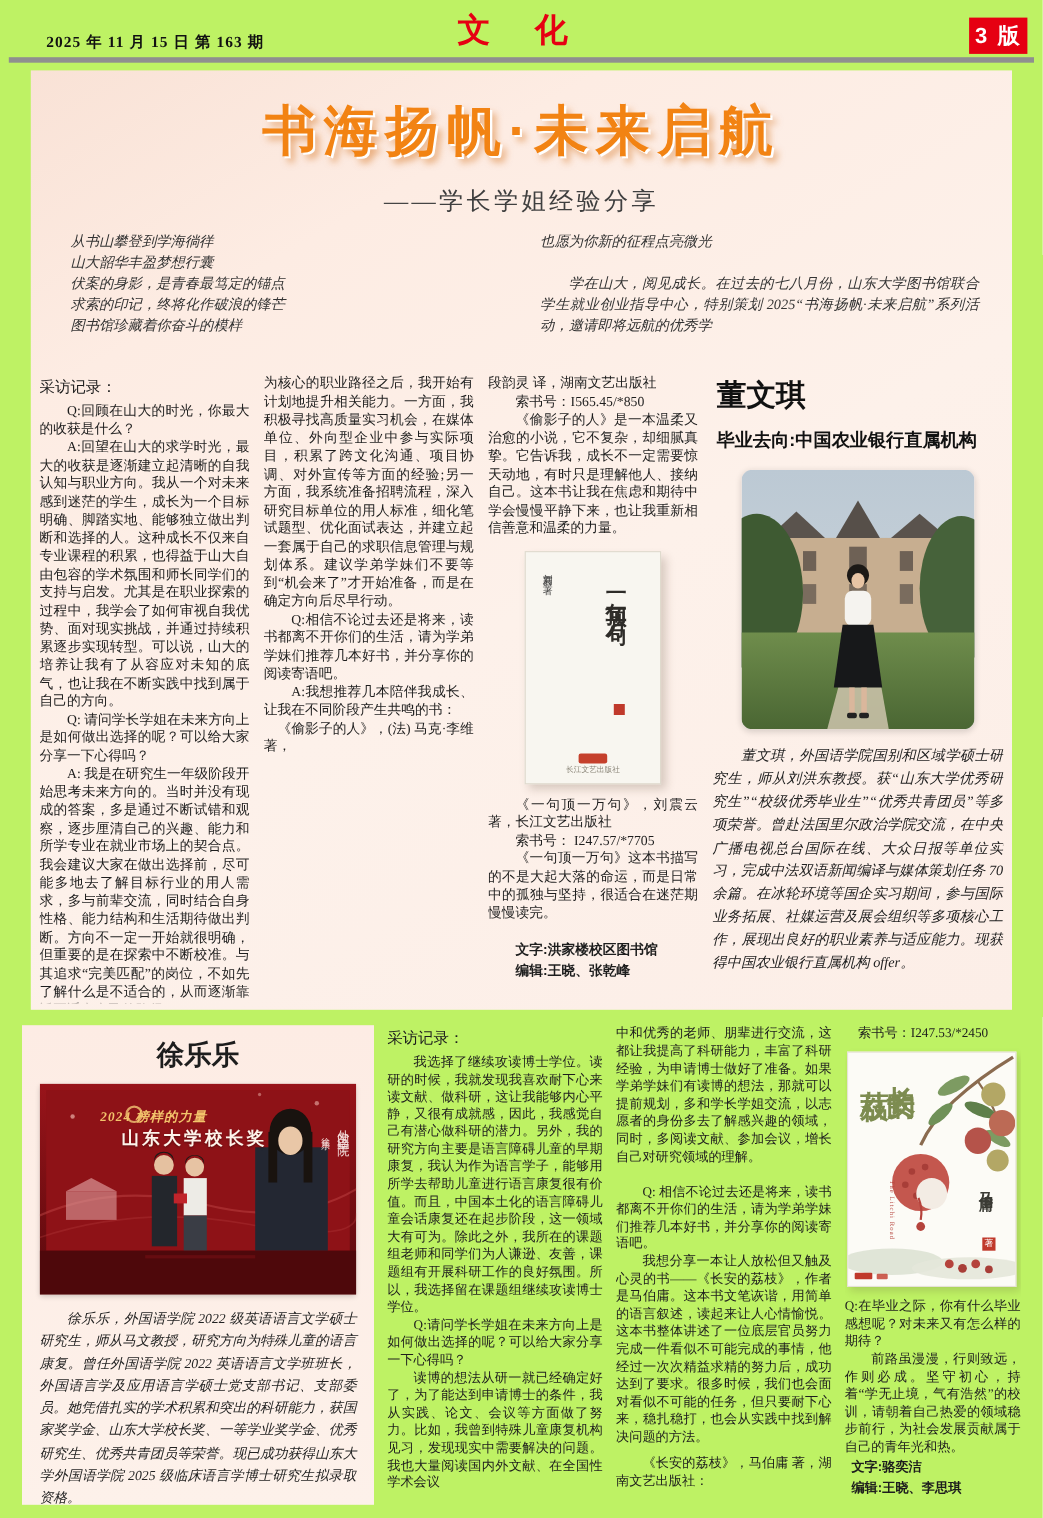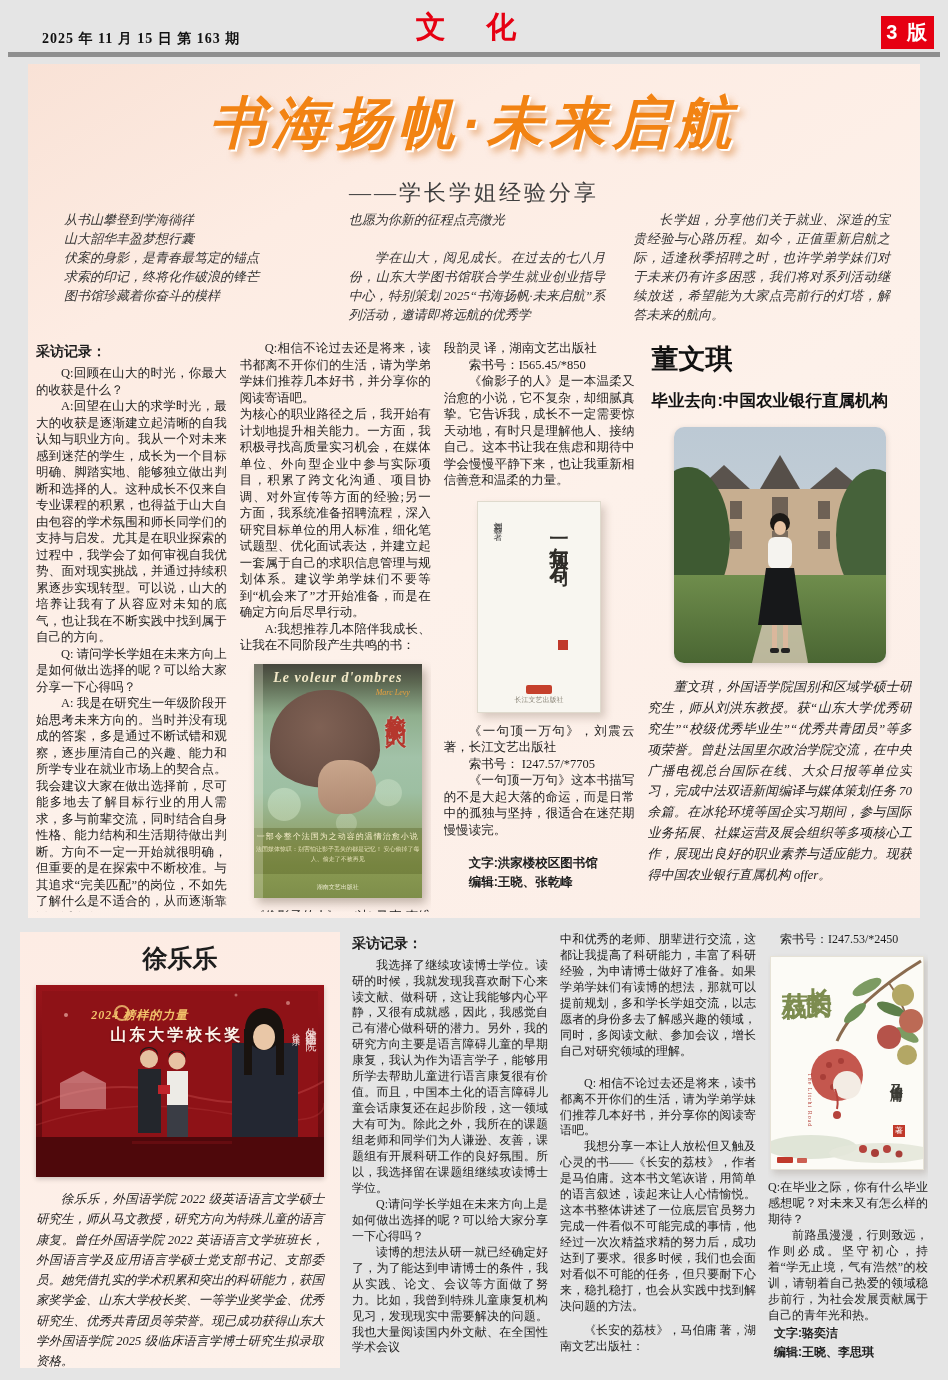--- a/index.html
+++ b/index.html
@@ -1,20 +1,20 @@
 <!DOCTYPE html>
 <html><head>
 <meta charset="utf-8">
 <style>
   * { box-sizing: border-box; margin: 0; padding: 0; }
   html,body { background:#ffffff; }
   .page {
     position: relative;
     width: 948px; height: 1380px;
-    background: #e5e5e5;
+    background: #bef264;
     font-family: "Liberation Serif", "DejaVu Serif", serif;
     color: #1d1d1d;
     overflow: hidden;
   }
 
   
   .header { position: absolute; top: 14px; left: 0; right: 0; height: 34px; }
   .h-date {
     position: absolute; left: 42px; bottom: 0;
     font-size: 14px; font-weight: bold; letter-spacing: 1px; color:#111;
@@ -33,23 +33,22 @@
   .rule { position: absolute; top: 52px; left: 8px; right: 8px; height: 5px; background: #8f8f8f; }
 
   
   .top {
     position: absolute; left: 28px; top: 64px; width: 892px; height: 854px;
     background: linear-gradient(150deg, #f9e2d6 0%, #fdece3 22%, #fdf1ea 55%, #fceee7 100%);
   }
   .banner { position: absolute; top: 22px; left: 0; right: 0; text-align: center; }
   .banner-title {
     font-family: "Liberation Sans", "DejaVu Sans", sans-serif;
-    font-size: 56px; font-weight: bold; color: #f28313; letter-spacing: 7px;
+    font-size: 49px; font-weight: bold; color: #f28313; letter-spacing: 7px;
     text-shadow: 2px 2px 0 #ffffff, 5px 6px 7px rgba(214,110,20,0.55);
-    font-style: italic;
   }
   .banner-sub { margin-top: 16px; font-size: 22px; color: #3f3f3f; letter-spacing: 3px; }
 
   .intro-row {
     position: absolute; top: 146px; left: 36px; right: 30px;
     display: flex; gap: 28px;
     font-style: italic; font-size: 13px; color: #333;
   }
   .intro-col { flex: 1; line-height: 19px; }
   .intro-col .lead { text-indent: 2em; text-align: justify; line-height: 19px; }
@@ -57,21 +56,21 @@
   .intro-gap { height: 19px; }
 
   .body-row {
     position: absolute; top: 276px; left: 8px; bottom: 6px; right: 8px;
     display: flex; gap: 13px;
   }
   .col { font-size: 12.5px; line-height: 1.32; text-align: justify; overflow: hidden; }
   .c1, .c2, .c3 { width: 197px; }
   .c4 { width: 273px; }
   .qa-label {
-    font-family: "Liberation Sans", sans-serif; font-weight: bold;
+    font-family: "Liberation Sans", sans-serif; font-weight: normal;
     font-size: 14px; margin: 2px 0 5px;
   }
   .para { text-indent: 2em; }
   .flush { text-indent: 0; }
   .credit-line {
     font-family: "Liberation Sans", sans-serif; font-weight: bold;
     font-size: 12.5px; text-indent: 2em; line-height: 1.55;
   }
 
   
@@ -198,53 +197,38 @@
         <div class="poem-line">山大韶华丰盈梦想行囊</div>
         <div class="poem-line">伏案的身影，是青春最笃定的锚点</div>
         <div class="poem-line">求索的印记，终将化作破浪的锋芒</div>
         <div class="poem-line">图书馆珍藏着你奋斗的模样</div>
       </div>
       <div class="intro-col">
         <div class="poem-line">也愿为你新的征程点亮微光</div>
         <div class="intro-gap"></div>
         <div class="lead">学在山大，阅见成长。在过去的七八月份，山东大学图书馆联合学生就业创业指导中心，特别策划 2025“书海扬帆·未来启航”系列活动，邀请即将远航的优秀学</div>
       </div>
-      <div class="intro-col">
-        <div class="lead flush">长学姐，分享他们关于就业、深造的宝贵经验与心路历程。如今，正值重新启航之际，适逢秋季招聘之时，也许学弟学妹们对于未来仍有许多困惑，我们将对系列活动继续放送，希望能为大家点亮前行的灯塔，解答未来的航向。</div>
-      </div>
     </div>
 
     <div class="body-row">
 
       <div class="col c1">
         <div class="qa-label">采访记录：</div>
         <p class="para">Q:回顾在山大的时光，你最大的收获是什么？</p>
         <p class="para">A:回望在山大的求学时光，最大的收获是逐渐建立起清晰的自我认知与职业方向。我从一个对未来感到迷茫的学生，成长为一个目标明确、脚踏实地、能够独立做出判断和选择的人。这种成长不仅来自专业课程的积累，也得益于山大自由包容的学术氛围和师长同学们的支持与启发。尤其是在职业探索的过程中，我学会了如何审视自我优势、面对现实挑战，并通过持续积累逐步实现转型。可以说，山大的培养让我有了从容应对未知的底气，也让我在不断实践中找到属于自己的方向。</p>
         <p class="para">Q: 请问学长学姐在未来方向上是如何做出选择的呢？可以给大家分享一下心得吗？</p>
         <p class="para">A: 我是在研究生一年级阶段开始思考未来方向的。当时并没有现成的答案，多是通过不断试错和观察，逐步厘清自己的兴趣、能力和所学专业在就业市场上的契合点。我会建议大家在做出选择前，尽可能多地去了解目标行业的用人需求，多与前辈交流，同时结合自身性格、能力结构和生活期待做出判断。方向不一定一开始就很明确，但重要的是在探索中不断校准。与其追求“完美匹配”的岗位，不如先了解什么是不适合的，从而逐渐靠近更适合自己的路径。</p>
 
       </div>
 
       <div class="col c2">
+        <p class="para flush">为核心的职业路径之后，我开始有计划地提升相关能力。一方面，我积极寻找高质量实习机会，在媒体单位、外向型企业中参与实际项目，积累了跨文化沟通、项目协调、对外宣传等方面的经验;另一方面，我系统准备招聘流程，深入研究目标单位的用人标准，细化笔试题型、优化面试表达，并建立起一套属于自己的求职信息管理与规划体系。建议学弟学妹们不要等到“机会来了”才开始准备，而是在确定方向后尽早行动。</p>
         <p class="para">Q:相信不论过去还是将来，读书都离不开你们的生活，请为学弟学妹们推荐几本好书，并分享你的阅读寄语吧。</p>
-        <p class="para flush">为核心的职业路径之后，我开始有计划地提升相关能力。一方面，我积极寻找高质量实习机会，在媒体单位、外向型企业中参与实际项目，积累了跨文化沟通、项目协调、对外宣传等方面的经验;另一方面，我系统准备招聘流程，深入研究目标单位的用人标准，细化笔试题型、优化面试表达，并建立起一套属于自己的求职信息管理与规划体系。建议学弟学妹们不要等到“机会来了”才开始准备，而是在确定方向后尽早行动。</p>
         <p class="para">A:我想推荐几本陪伴我成长、让我在不同阶段产生共鸣的书：</p>
 
-        <div class="book1">
-          <div class="b1-head"></div>
-          <div class="b1-face"></div>
-          <div class="b1-fr">Le voleur d'ombres</div>
-          <div class="b1-marc">Marc Levy</div>
-          <div class="b1-vtitle">偷影子的人</div>
-          <div class="b1-band">
-            <div class="b1-band-title">一部令整个法国为之动容的温情治愈小说</div>
-            <div class="b1-band-sub">法国媒体惊叹：别害怕让影子丢失的都是记忆！ 安心偷掉了每人、偷走了不被再见</div>
-          </div>
-          <div class="b1-pub">湖南文艺出版社</div>
-        </div>
         <p class="para flush" style="text-indent:1em;">《偷影子的人》，(法) 马克·李维 著，</p>
       </div>
 
       <div class="col c3">
         <p class="para flush">段韵灵 译，湖南文艺出版社</p>
         <p class="para">索书号：I565.45/*850</p>
         <p class="para">《偷影子的人》是一本温柔又治愈的小说，它不复杂，却细腻真挚。它告诉我，成长不一定需要惊天动地，有时只是理解他人、接纳自己。这本书让我在焦虑和期待中学会慢慢平静下来，也让我重新相信善意和温柔的力量。</p>
 
         <div class="book2">
           <div class="b2-author">刘震云 著</div>

